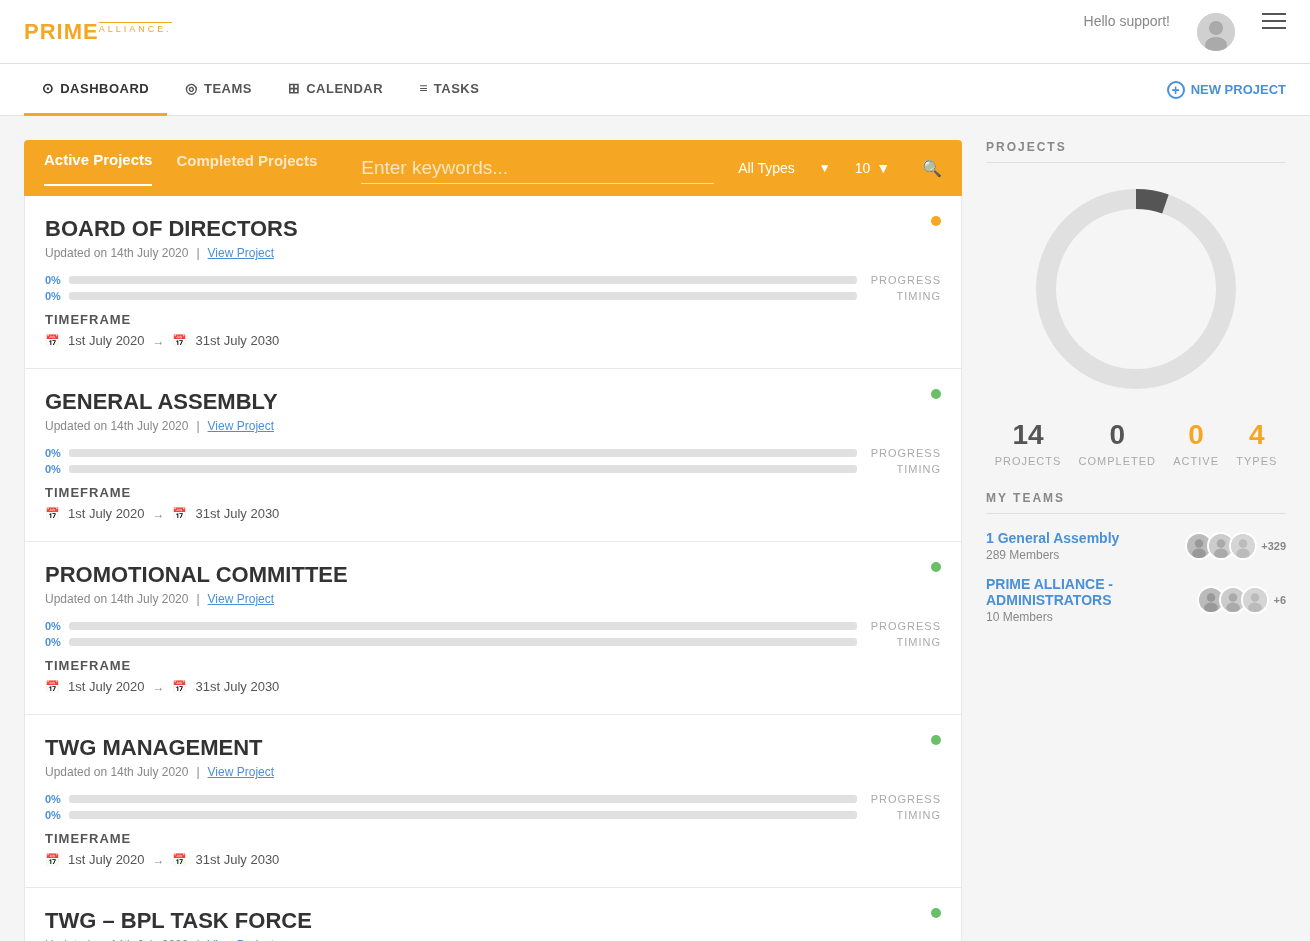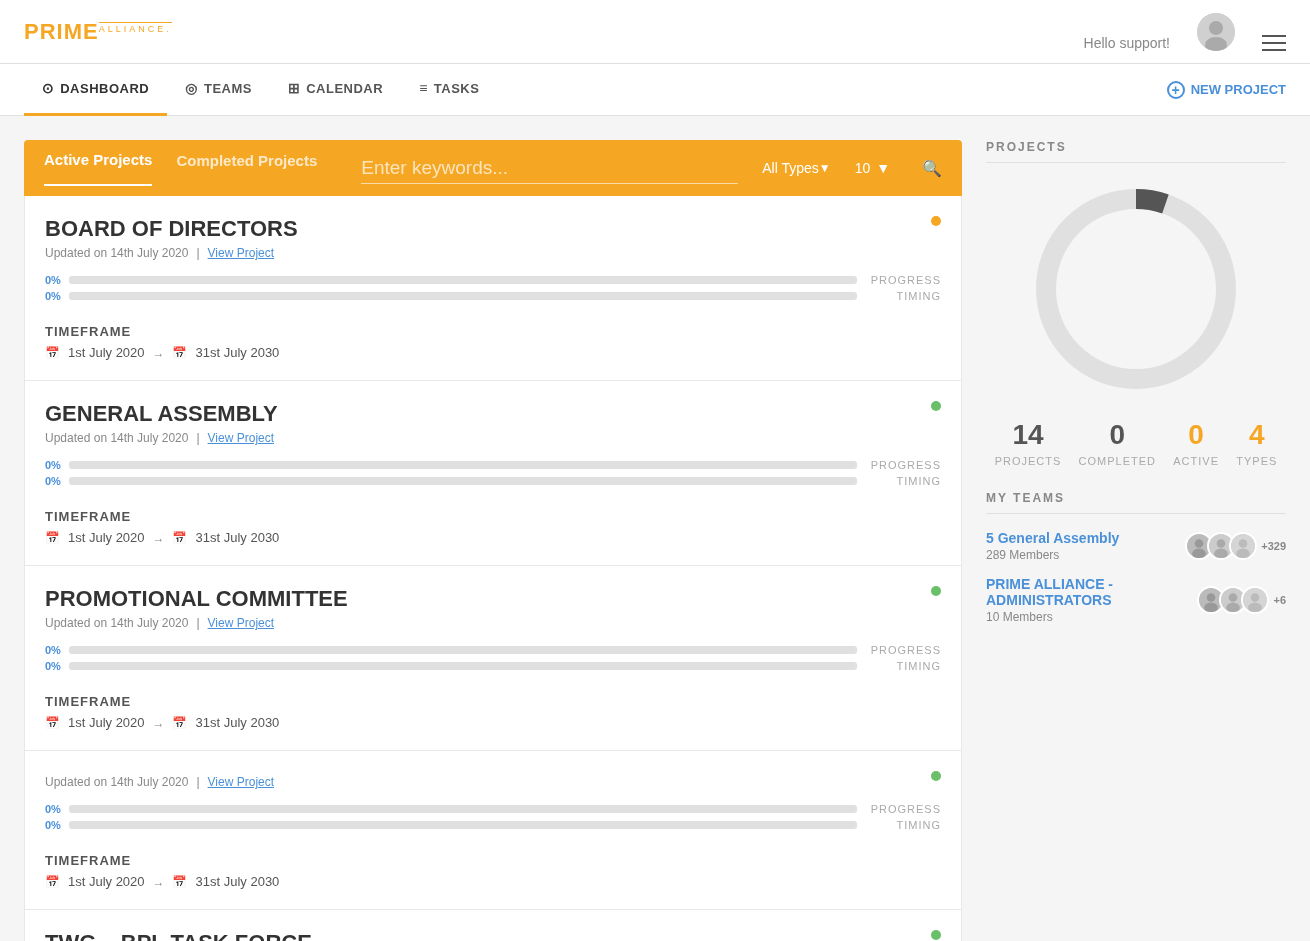--- a/index.html
+++ b/index.html
@@ -11,21 +11,21 @@
       border-bottom: 1px solid #e0e0e0;
       display: flex;
       align-items: center;
       justify-content: space-between;
       padding: 0 24px;
       height: 64px;
     }
     .logo-prime { font-size: 22px; font-weight: 900; color: #333; letter-spacing: 1px; }
     .logo-prime span { color: #f5a623; }
     .logo-alliance { font-size: 9px; color: #f5a623; letter-spacing: 3px; border-top: 1px solid #f5a623; padding-top: 2px; margin-top: 1px; }
-    .header-right { display: flex; align-items: flex-end; gap: 27px; }
+    .header-right { display: flex; align-items: flex-start; gap: 27px; }
     .hello-text { color: #888; font-size: 14px; }
     .avatar { width: 38px; height: 38px; border-radius: 50%; background: #ccc; display: flex; align-items: center; justify-content: center; overflow: hidden; }
     .avatar svg { width: 38px; height: 38px; }
     .hamburger { display: flex; flex-direction: column; gap: 5px; cursor: pointer; }
     .hamburger span { width: 24px; height: 2px; background: #555; display: block; }
 
     
     .nav {
       background: #fff;
       border-bottom: 1px solid #e0e0e0;
@@ -68,42 +68,42 @@
     }
     .tab-item { font-size: 15px; font-weight: 700; color: #fff; cursor: pointer; padding-bottom: 16px; }
     .tab-item.active { border-bottom: 2px solid #fff; }
     .tab-item.inactive { color: rgba(255,255,255,0.75); }
     .search-input-wrap { flex: 1; display: flex; align-items: center; margin-left: 20px; }
     .search-input {
       background: transparent; border: none; border-bottom: 1px solid rgba(255,255,255,0.6);
       color: #fff; font-size: 19px; padding: 4px 0; outline: none; width: 100%;
     }
     .search-input::placeholder { color: rgba(255,255,255,0.7); }
-    .filter-wrap { display: flex; align-items: center; gap: 0; color: #fff; font-size: 14px; cursor: pointer; }
+    .filter-wrap { display: flex; align-items: center; gap: 24px; color: #fff; font-size: 14px; cursor: pointer; }
     .filter-arrow { font-size: 12px; }
     .count-wrap { display: flex; align-items: flex-end; gap: 6px; color: #fff; font-size: 14px; cursor: pointer; }
     .search-icon-btn { color: #fff; font-size: 16px; cursor: pointer; margin-left: 8px; }
 
     
     .projects-list { background: #fff; border: 1px solid #e8e8e8; border-top: none; }
     .project-card { padding: 20px 20px 20px 20px; border-bottom: 1px solid #e8e8e8; }
     .project-card:last-child { border-bottom: none; }
     .project-header { display: flex; align-items: flex-start; justify-content: space-between; }
     .project-title { font-size: 22px; font-weight: 700; color: #333; text-transform: uppercase; }
     .project-meta { display: flex; align-items: center; gap: 8px; margin-top: 4px; font-size: 12px; color: #888; }
     .project-meta a { color: #4a90d9; text-decoration: underline; cursor: pointer; font-size: 12px; }
     .status-dot { width: 10px; height: 10px; border-radius: 50%; }
     .dot-orange { background: #f5a623; }
     .dot-green { background: #6abf69; }
     .progress-section { margin-top: 14px; }
     .progress-row { display: flex; align-items: center; gap: 8px; margin-bottom: 4px; }
     .progress-bar-wrap { flex: 1; background: #e0e0e0; height: 8px; border-radius: 3px; }
     .progress-bar-fill { height: 100%; border-radius: 3px; background: #4a90d9; }
     .progress-label { font-size: 11px; color: #aaa; text-transform: uppercase; letter-spacing: 1px; width: 80px; text-align: right; }
-    .project-body { display: flex; gap: 30px; margin-top: 22px; }
+    .project-body { display: flex; gap: 30px; margin-top: 10px; }
     .timeframe-section { }
     .timeframe-title { font-size: 13px; font-weight: 700; color: #555; text-transform: uppercase; letter-spacing: 1px; margin-bottom: 6px; }
     .timeframe-dates { display: flex; align-items: center; gap: 8px; font-size: 13px; color: #555; }
     .cal-icon { font-size: 12px; color: #888; }
     .arrow-icon { color: #888; font-size: 12px; }
 
     
     .section-title { font-size: 12px; font-weight: 700; color: #888; text-transform: uppercase; letter-spacing: 2px; margin-bottom: 16px; padding-bottom: 8px; border-bottom: 1px solid #e0e0e0; }
 
     
@@ -340,20 +340,21 @@
               <span class="cal-icon">📅</span>
               <span>31st July 2030</span>
             </div>
           </div>
         </div>
       </div>
 
       <div class="project-card">
         <div class="project-header">
           <div>
+            <div class="project-title">TWG Management</div>
             <div class="project-meta">
               <span>Updated on 14th July 2020</span>
               <span>|</span>
               <a>View Project</a>
             </div>
           </div>
           <div class="status-dot dot-green"></div>
         </div>
         <div class="progress-section">
           <div class="progress-row">
@@ -434,21 +435,21 @@
         <div class="stat-number orange">4</div>
         <div class="stat-label">TYPES</div>
       </div>
     </div>
 
     <div class="my-teams-section">
       <div class="section-title">MY TEAMS</div>
 
       <div class="team-item">
         <div class="team-info">
-          <div class="team-name">5 General Assembly</div>
+          <div class="team-name">1 General Assembly</div>
           <div class="team-members">289 Members</div>
         </div>
         <div class="avatars-stack">
           <div class="avatar-small">
             <svg viewBox="0 0 28 28" width="28" height="28">
                 <circle cx="14" cy="14" r="14" fill="#bbb"></circle>
                 <circle cx="14" cy="11" r="5" fill="#999"></circle>
                 <ellipse cx="14" cy="23" rx="8" ry="6" fill="#999"></ellipse>
               </svg>
           </div>

